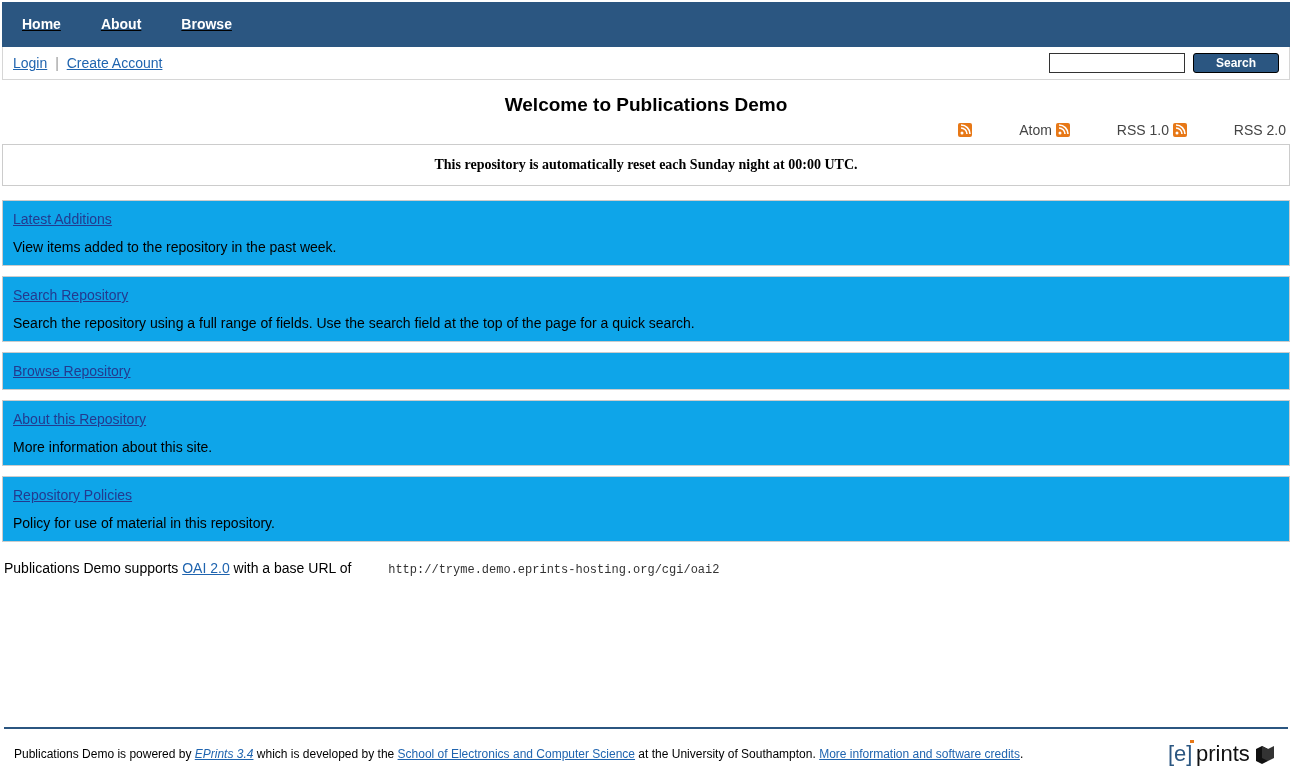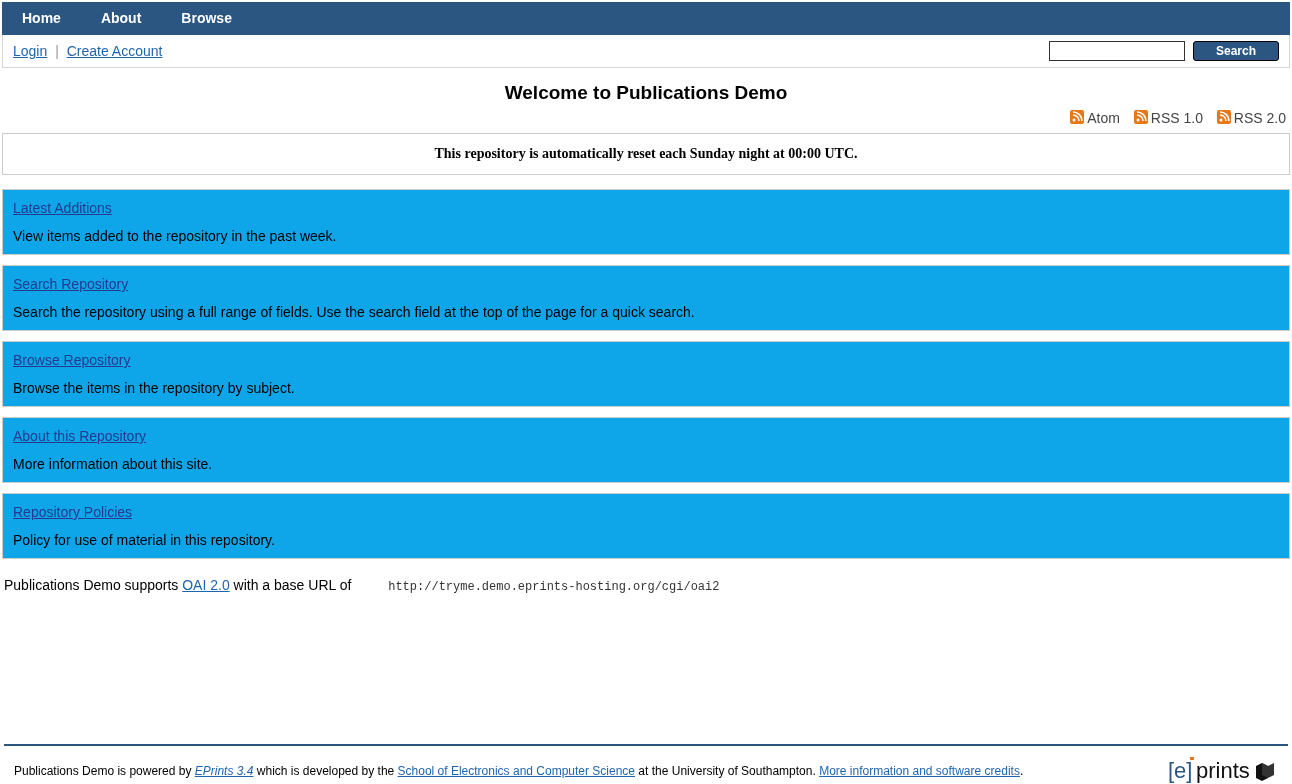--- a/index.html
+++ b/index.html
@@ -10,24 +10,25 @@
     color: #000;
     background: #fff;
   }
   .page {
     width: 1288px;
     margin: 0;
     padding: 2px 2px 0 2px;
   }
   .topnav {
     background: #2b5681;
-    height: 33px;
+    height: 45px;
     display: flex;
     align-items: center;
     padding: 0 0 0 0;
+    text-decoration: underline;
   }
   .topnav a {
     color: #fff;
     font-weight: bold;
     text-decoration: none;
     padding: 0 20px;
     font-size: 14px;
     line-height: 29px;
   }
   .subbar {
@@ -77,22 +78,23 @@
     margin: 14px 0 6px 0;
   }
   .feeds {
     text-align: right;
     padding: 0 4px 4px 0;
     font-size: 14px;
     color: #444;
   }
   .feed-item {
     display: inline-flex;
-    margin-left: 10px;
+    align-items: center;
     cursor: pointer;
+    gap: 44px;
   }
   .feed-item .rss-icon { margin-right: 3px; }
   .notice-box {
     border: 1px solid #ccc;
     background: #fff;
     text-align: center;
     font-weight: bold;
     padding: 12px;
     margin: 0 0 14px 0;
     font-size: 14px;
@@ -221,21 +223,20 @@
     <p class="card-desc">View items added to the repository in the past week.</p>
   </div>
 
   <div class="card">
     <a href="#" class="card-link">Search Repository</a>
     <p class="card-desc">Search the repository using a full range of fields. Use the search field at the top of the page for a quick search.</p>
   </div>
 
   <div class="card">
     <a href="#" class="card-link">Browse Repository</a>
-    <p class="card-desc">Browse the items in the repository by subject.</p>
   </div>
 
   <div class="card">
     <a href="#" class="card-link">About this Repository</a>
     <p class="card-desc">More information about this site.</p>
   </div>
 
   <div class="card">
     <a href="#" class="card-link">Repository Policies</a>
     <p class="card-desc">Policy for use of material in this repository.</p>

